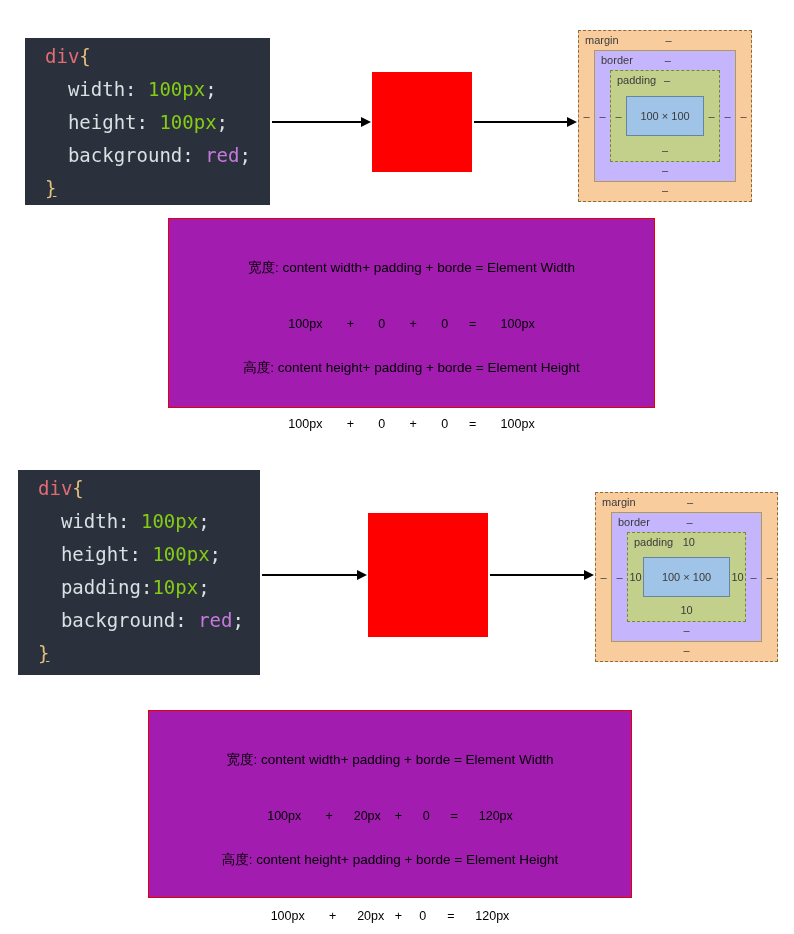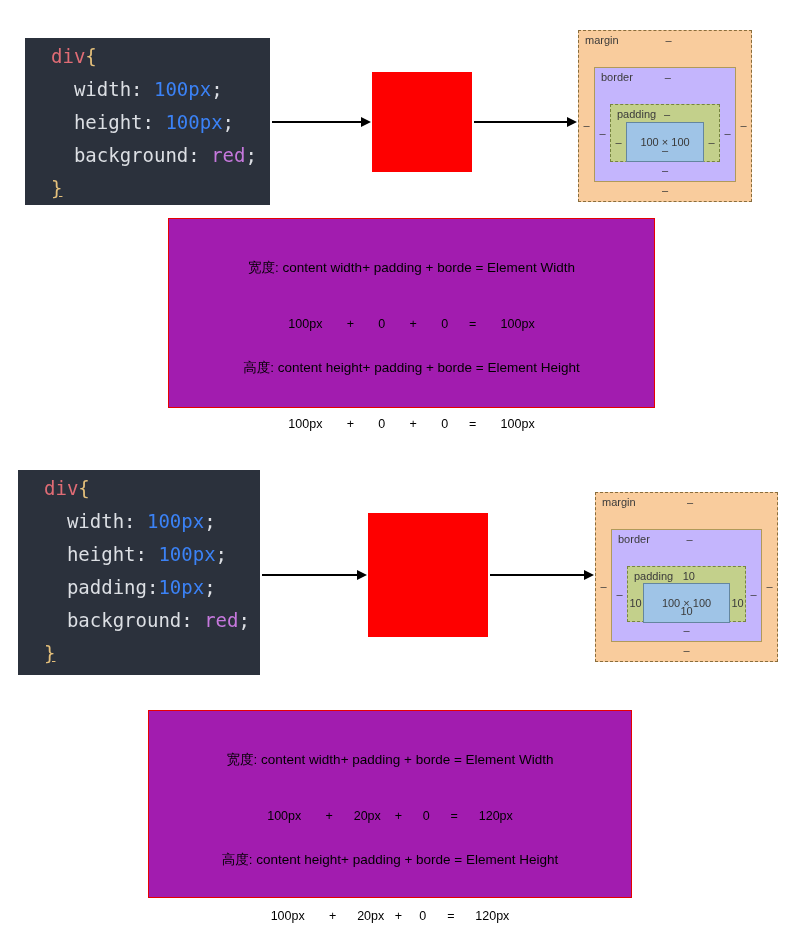--- a/index.html
+++ b/index.html
@@ -11,29 +11,29 @@
     overflow:hidden;
   }
 
   
   .codeblock {
     position:absolute;
     background:#2b313c;
     font-family:"DejaVu Sans Mono", monospace;
     font-size:19px;
     line-height:33px;
-    padding:2px 26px;
+    padding:2px 20px;
     white-space:pre;
   }
   .codeblock1 { left:25px; top:38px;  width:245px; height:167px; }
   .codeblock2 { left:18px; top:470px; width:242px; height:205px; }
   .tok-sel    { color:#e06c75; }
   .tok-brace  { color:#e5c07b; }
   .tok-braceu { color:#e5c07b; text-decoration:underline; }
-  .tok-num    { color:#3b82f6; }
+  .tok-num    { color:#84cc16; }
   .tok-val    { color:#c678dd; }
   .tok-plain  { color:#dcdfe4;text-align:right; }
 
   
   .redbox { position:absolute; background:#fe0000; }
   .redbox1 { left:372px; top:72px;  width:100px; height:100px; }
   .redbox2 { left:368px; top:513px; width:120px; height:124px; }
 
   
   .arrow { position:absolute; height:2px; background:#000; }
@@ -52,21 +52,21 @@
   .arrow4 { left:490px; top:574px; width:95px; }
 
   
   .bm { position:absolute; font-size:11px; color:#3a3a3a; }
   .bm1 { left:578px; top:30px;  width:174px; height:172px; }
   .bm2 { left:595px; top:492px; width:183px; height:170px; }
   .ring { display:flex; flex-direction:column; }
   .marginr  { width:100%; height:100%; background:#f9cc9d; border:1px dashed #8a6d3b; }
   .borderr  { flex:1; align-self:stretch; background:#c4b5fd; border:1px solid #b09a5a; }
   .paddingr { flex:1; align-self:stretch; background:#c3d08b; border:1px dashed #76853f; }
-  .ring-top { position:relative; height:36px; flex:0 0 auto; }
+  .ring-top { position:relative; height:19px; flex:0 0 auto; }
   .ring-label  { position:absolute; left:6px; top:3px; white-space:nowrap; }
   .ring-topval { position:absolute; left:52%; transform:translateX(-50%); top:3px; }
   .ring-mid { flex:1; display:flex; align-items:center; min-height:0; }
   .ring-side { width:15px; text-align:center; flex:0 0 auto; }
   .ring-bot { height:19px; text-align:center; flex:0 0 auto; padding-top:2px; }
   .bm-content {
     flex:1; height:40px; align-self:center;
     background:#9fc4e7; border:1px solid #64869f;
     display:flex; align-items:center; justify-content:center;
   }

